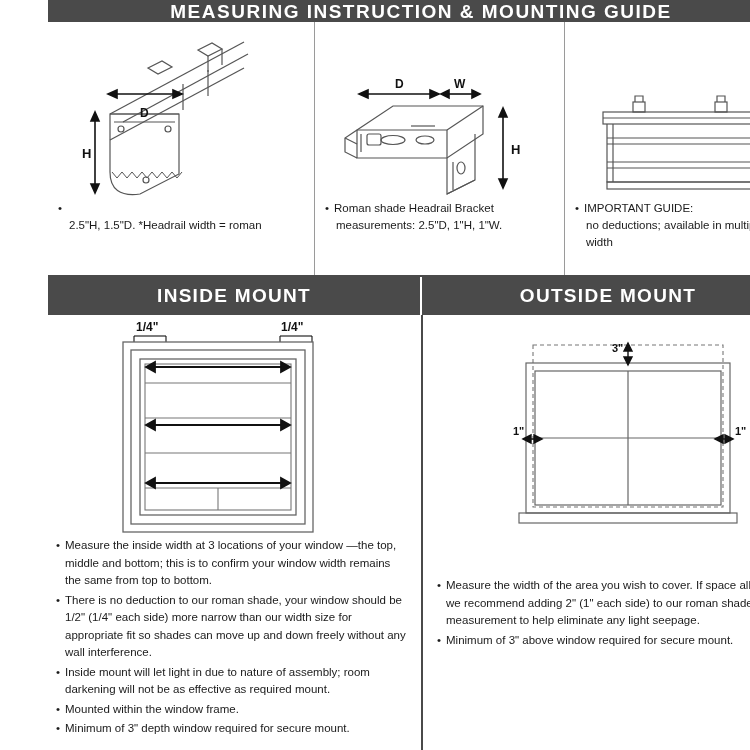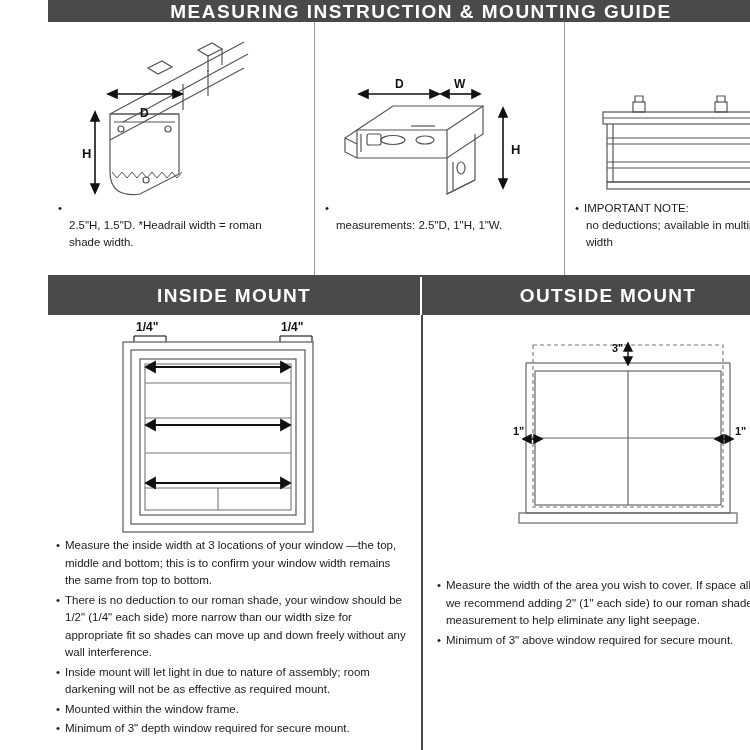--- a/index.html
+++ b/index.html
@@ -116,21 +116,20 @@
             <polygon points="47,171 43,162 51,162"></polygon>
           </g>
           <text x="34" y="136" font-size="13" font-weight="bold" fill="#111">H</text>
         </svg>
       </div>
       <div class="caption">
         <div class="bullet-line">
           <span class="dot">•</span>
         </div>
         <span class="indent">2.5"H, 1.5"D. *Headrail width = roman</span>
-        <span class="indent">shade width.</span>
       </div>
     </div>
 
     <div class="panel p2">
       <div class="fig">
         <svg width="250" height="180" viewBox="0 0 250 180">
           <g fill="none" stroke="#555" stroke-width="1.2">
 
             <path d="M42,108 L78,84 L168,84 L168,112 L132,136 L42,136 Z"></path>
             <path d="M42,108 L132,108 L132,136"></path>
@@ -169,20 +168,21 @@
             <line x1="188" y1="92" x2="188" y2="160"></line>
             <polygon points="188,86 184,95 192,95"></polygon>
             <polygon points="188,166 184,157 192,157"></polygon>
           </g>
           <text x="196" y="132" font-size="13" font-weight="bold" fill="#111">H</text>
         </svg>
       </div>
       <div class="caption">
         <div class="bullet-line">
           <span class="dot">•</span>
+          <span>Roman shade Headrail Bracket</span>
         </div>
         <span class="indent">measurements: 2.5"D, 1"H, 1"W.</span>
       </div>
     </div>
 
     <div class="panel p3">
       <div class="fig">
         <svg width="233" height="180" viewBox="0 0 233 180">
           <g fill="none" stroke="#555" stroke-width="1.2">
 
@@ -203,21 +203,21 @@
             <line x1="48" y1="102" x2="48" y2="160"></line>
             <line x1="186" y1="102" x2="186" y2="160"></line>
 
             <rect x="42" y="160" width="150" height="7"></rect>
           </g>
         </svg>
       </div>
       <div class="caption">
         <div class="bullet-line">
           <span class="dot">•</span>
-          <span>IMPORTANT NOTE:</span>
+          <span>IMPORTANT GUIDE:</span>
         </div>
         <span class="indent">no deductions; available in multiple width</span>
       </div>
     </div>
   </div>
 
   <div class="mount-band">
     <div class="cell left">
       <span class="mount-title">INSIDE MOUNT</span>
     </div>

